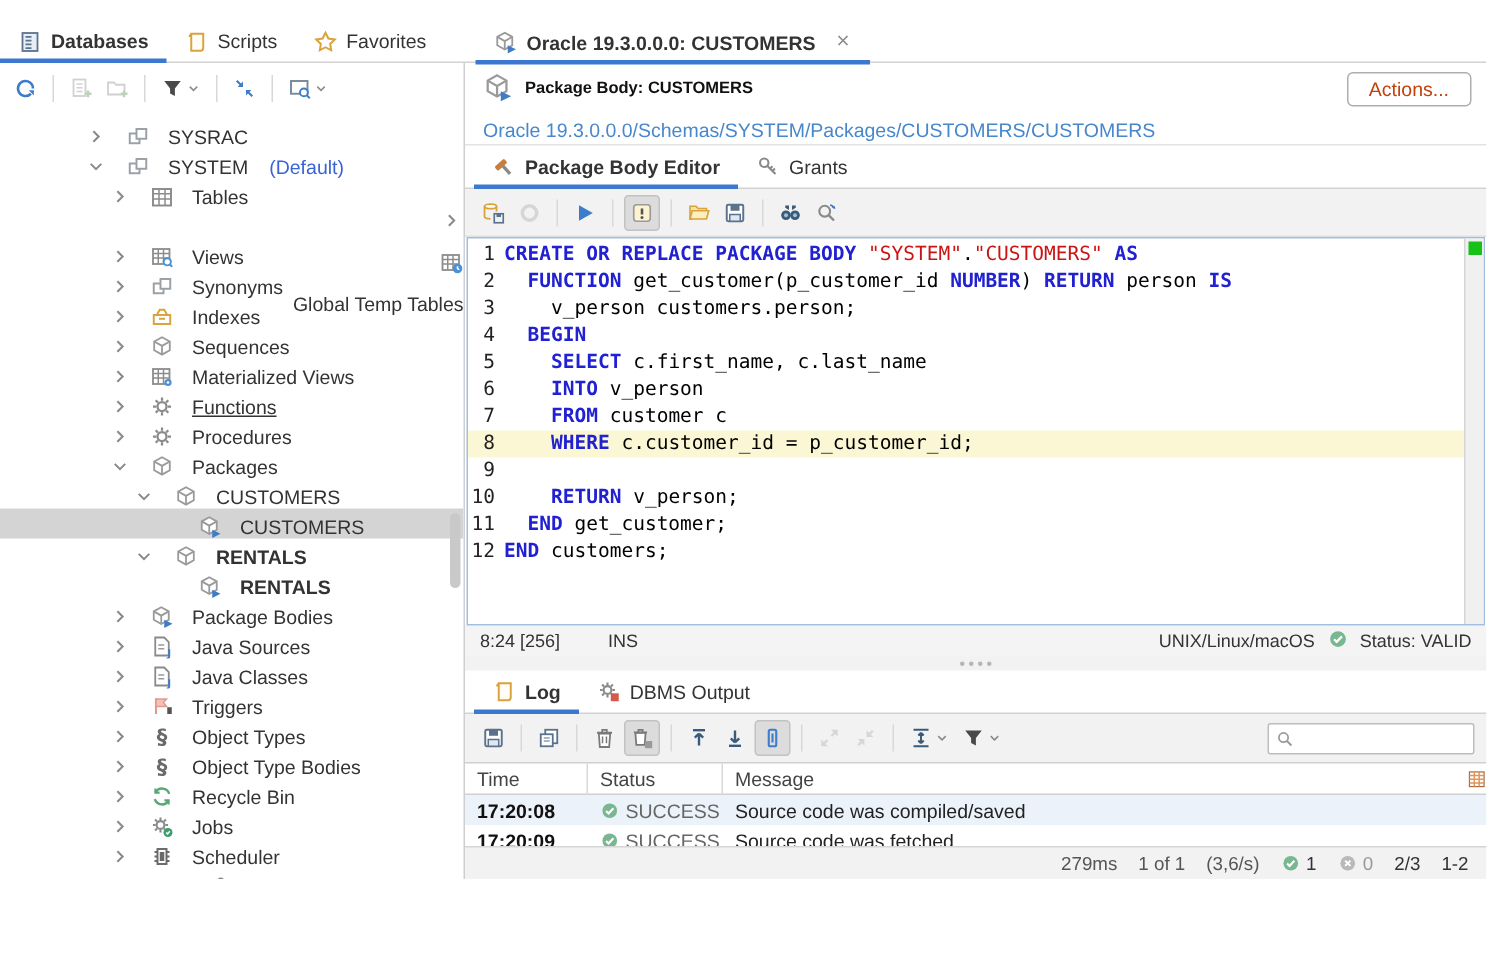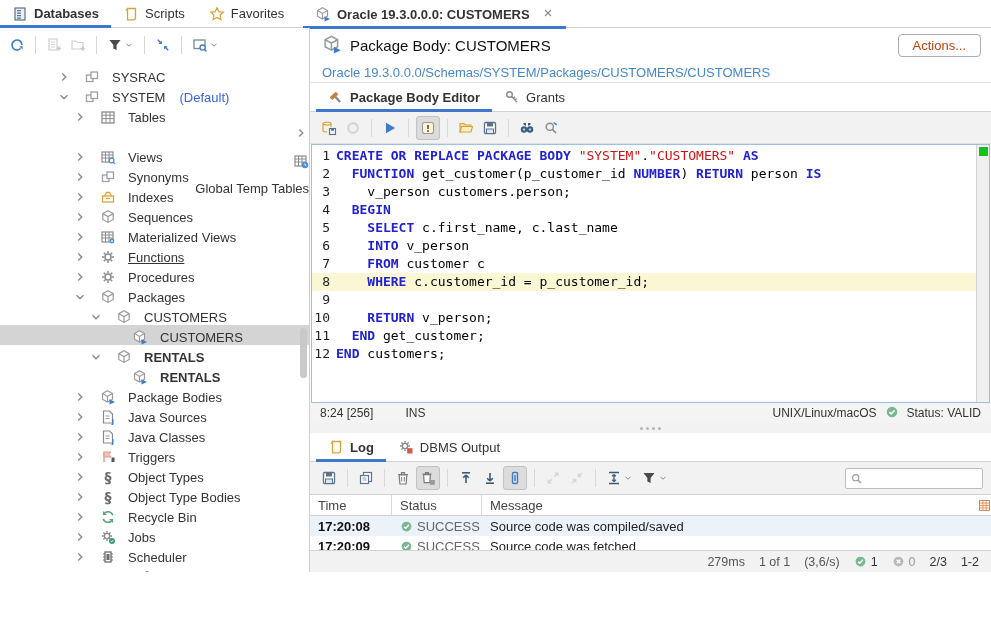--- a/index.html
+++ b/index.html
@@ -1,29 +1,29 @@
 <!DOCTYPE html>
 <html><head>
 <meta charset="utf-8">
 <style>
   * { margin:0; padding:0; box-sizing:border-box; }
   html,body { width:991px; height:644px; overflow:hidden; background:#fff;
     font-family:"Liberation Sans", sans-serif; font-size:13px; color:#333; }
-  .app { position:relative; width:991px; height:572px; display:flex; flex-direction:column; }
+  .app { position:relative; width:991px; height:572px; display:flex; flex-direction:column;margin-top:14px; }
   .ic { width:16px; height:16px; display:block; }
   .icx { width:10px; height:10px; }
 
   
   .tabbar { position:relative; height:28px; background:#fff; border-bottom:1px solid #d2d2d2;
     display:flex; align-items:stretch; flex:none; }
   .ttab { position:relative; display:flex; align-items:center; gap:6px; padding:0 12px; cursor:pointer; color:#333; }
   .ttab .tlabel { white-space:nowrap; }
   .ttab.active .tlabel { font-weight:bold; }
   .ttab.active::after { content:""; position:absolute; left:0; right:0; bottom:-1px; height:3px; background:#3c78cf; }
-  .doc-tab { position:absolute; left:303px; top:0; height:28px;text-align:center; }
+  .doc-tab { position:absolute; left:317px; top:0; height:28px;text-align:center; }
   .doc-tab .tlabel { font-weight:bold; }
   .doc-tab .close { margin-left:6px; }
   .doc-tab .close svg { width:12px; height:12px; }
 
   .body-row { display:flex; flex:1; min-height:0; }
 
   
   .sidebar { width:310px; flex:none; border-right:1px solid #cfcfcf; display:flex; flex-direction:column; background:#fff; position:relative; }
   .side-toolbar { height:34px; flex:none; display:flex; align-items:center; padding:0 6px; gap:2px; }
   .tbtn { border:0; background:transparent; display:flex; align-items:center; padding:3px; border-radius:3px; cursor:pointer; }
@@ -38,21 +38,21 @@
   .chev { width:16px; height:16px; flex:none; display:flex; align-items:center; justify-content:center; }
   .chev svg { width:14px; height:14px; }
   .nicon { width:16px; height:16px; flex:none; }
   .nextra { color:#3a64d6; margin-left:2px; }
   .vthumb { position:absolute; right:2px; top:266px; width:7px; height:50px; background:#c9c9c9; border-radius:4px; }
 
   
   .main { flex:1; min-width:0; display:flex; flex-direction:column; background:#fff; }
   .main-header { height:34px; flex:none; display:flex; align-items:center; gap:8px; padding:0 10px 0 12px; }
   .main-header .hicon svg { width:20px; height:20px; }
-  .page-title { font-size:15px; font-weight:normal; color:#111; flex:1; }
+  .page-title { font-size:11px; font-weight:bold; color:#111; flex:1; }
   .actions-btn { border:1px solid #aeaeae; border-radius:4px; background:#fff; padding:3px 14px; font-size:13px; color:#c2410c; cursor:pointer; font-family:inherit; }
   .breadcrumb { height:21px; flex:none; padding:0 12px; color:#4787cc; display:flex; align-items:center; border-bottom:1px solid #e3e3e3; cursor:pointer; }
 
   .obj-tabs, .log-tabs { height:29px; flex:none; display:flex; align-items:stretch; border-bottom:1px solid #d2d2d2; padding-left:6px; }
   .otab { position:relative; display:flex; align-items:center; gap:6px; padding:0 12px; cursor:pointer; color:#333; }
   .otab.active { font-weight:bold; }
   .otab.active::after { content:""; position:absolute; left:0; right:0; bottom:-1px; height:3px; background:#3c78cf; }
 
   .editor-toolbar, .log-toolbar { height:32px; flex:none; background:#f2f2f2; display:flex; align-items:center; padding:0 8px; gap:2px; border-bottom:1px solid #e0e0e0; }
 

